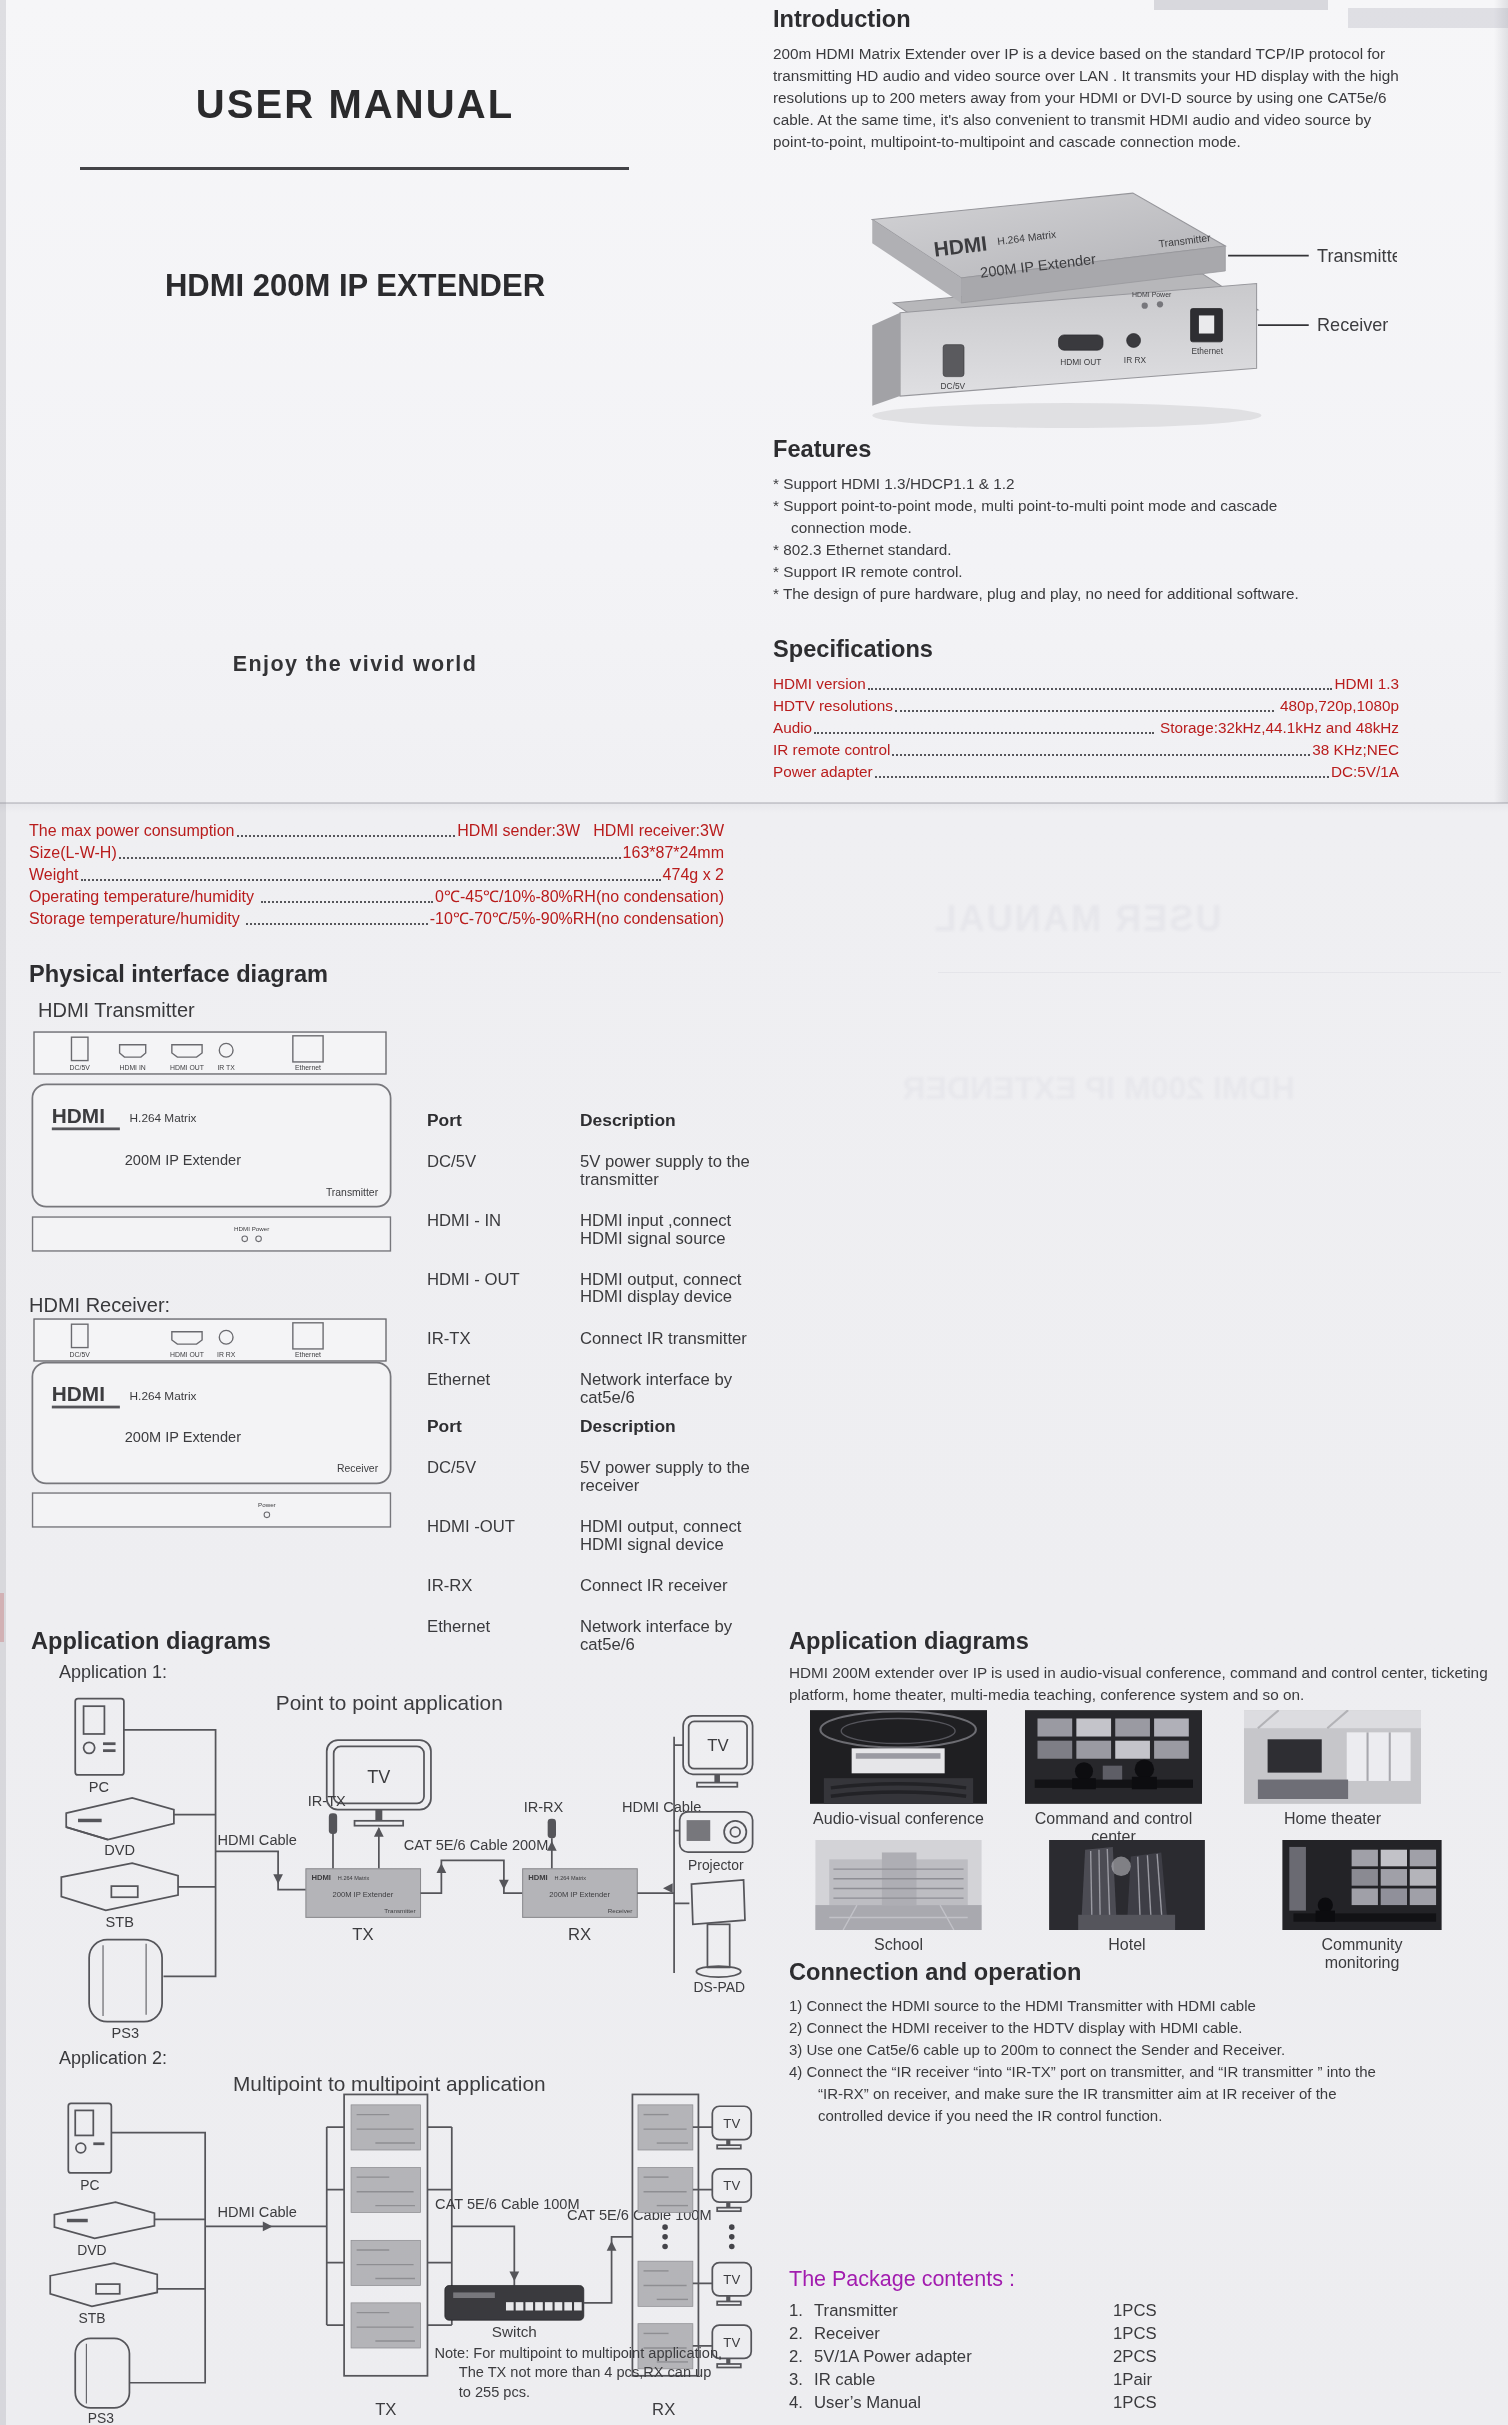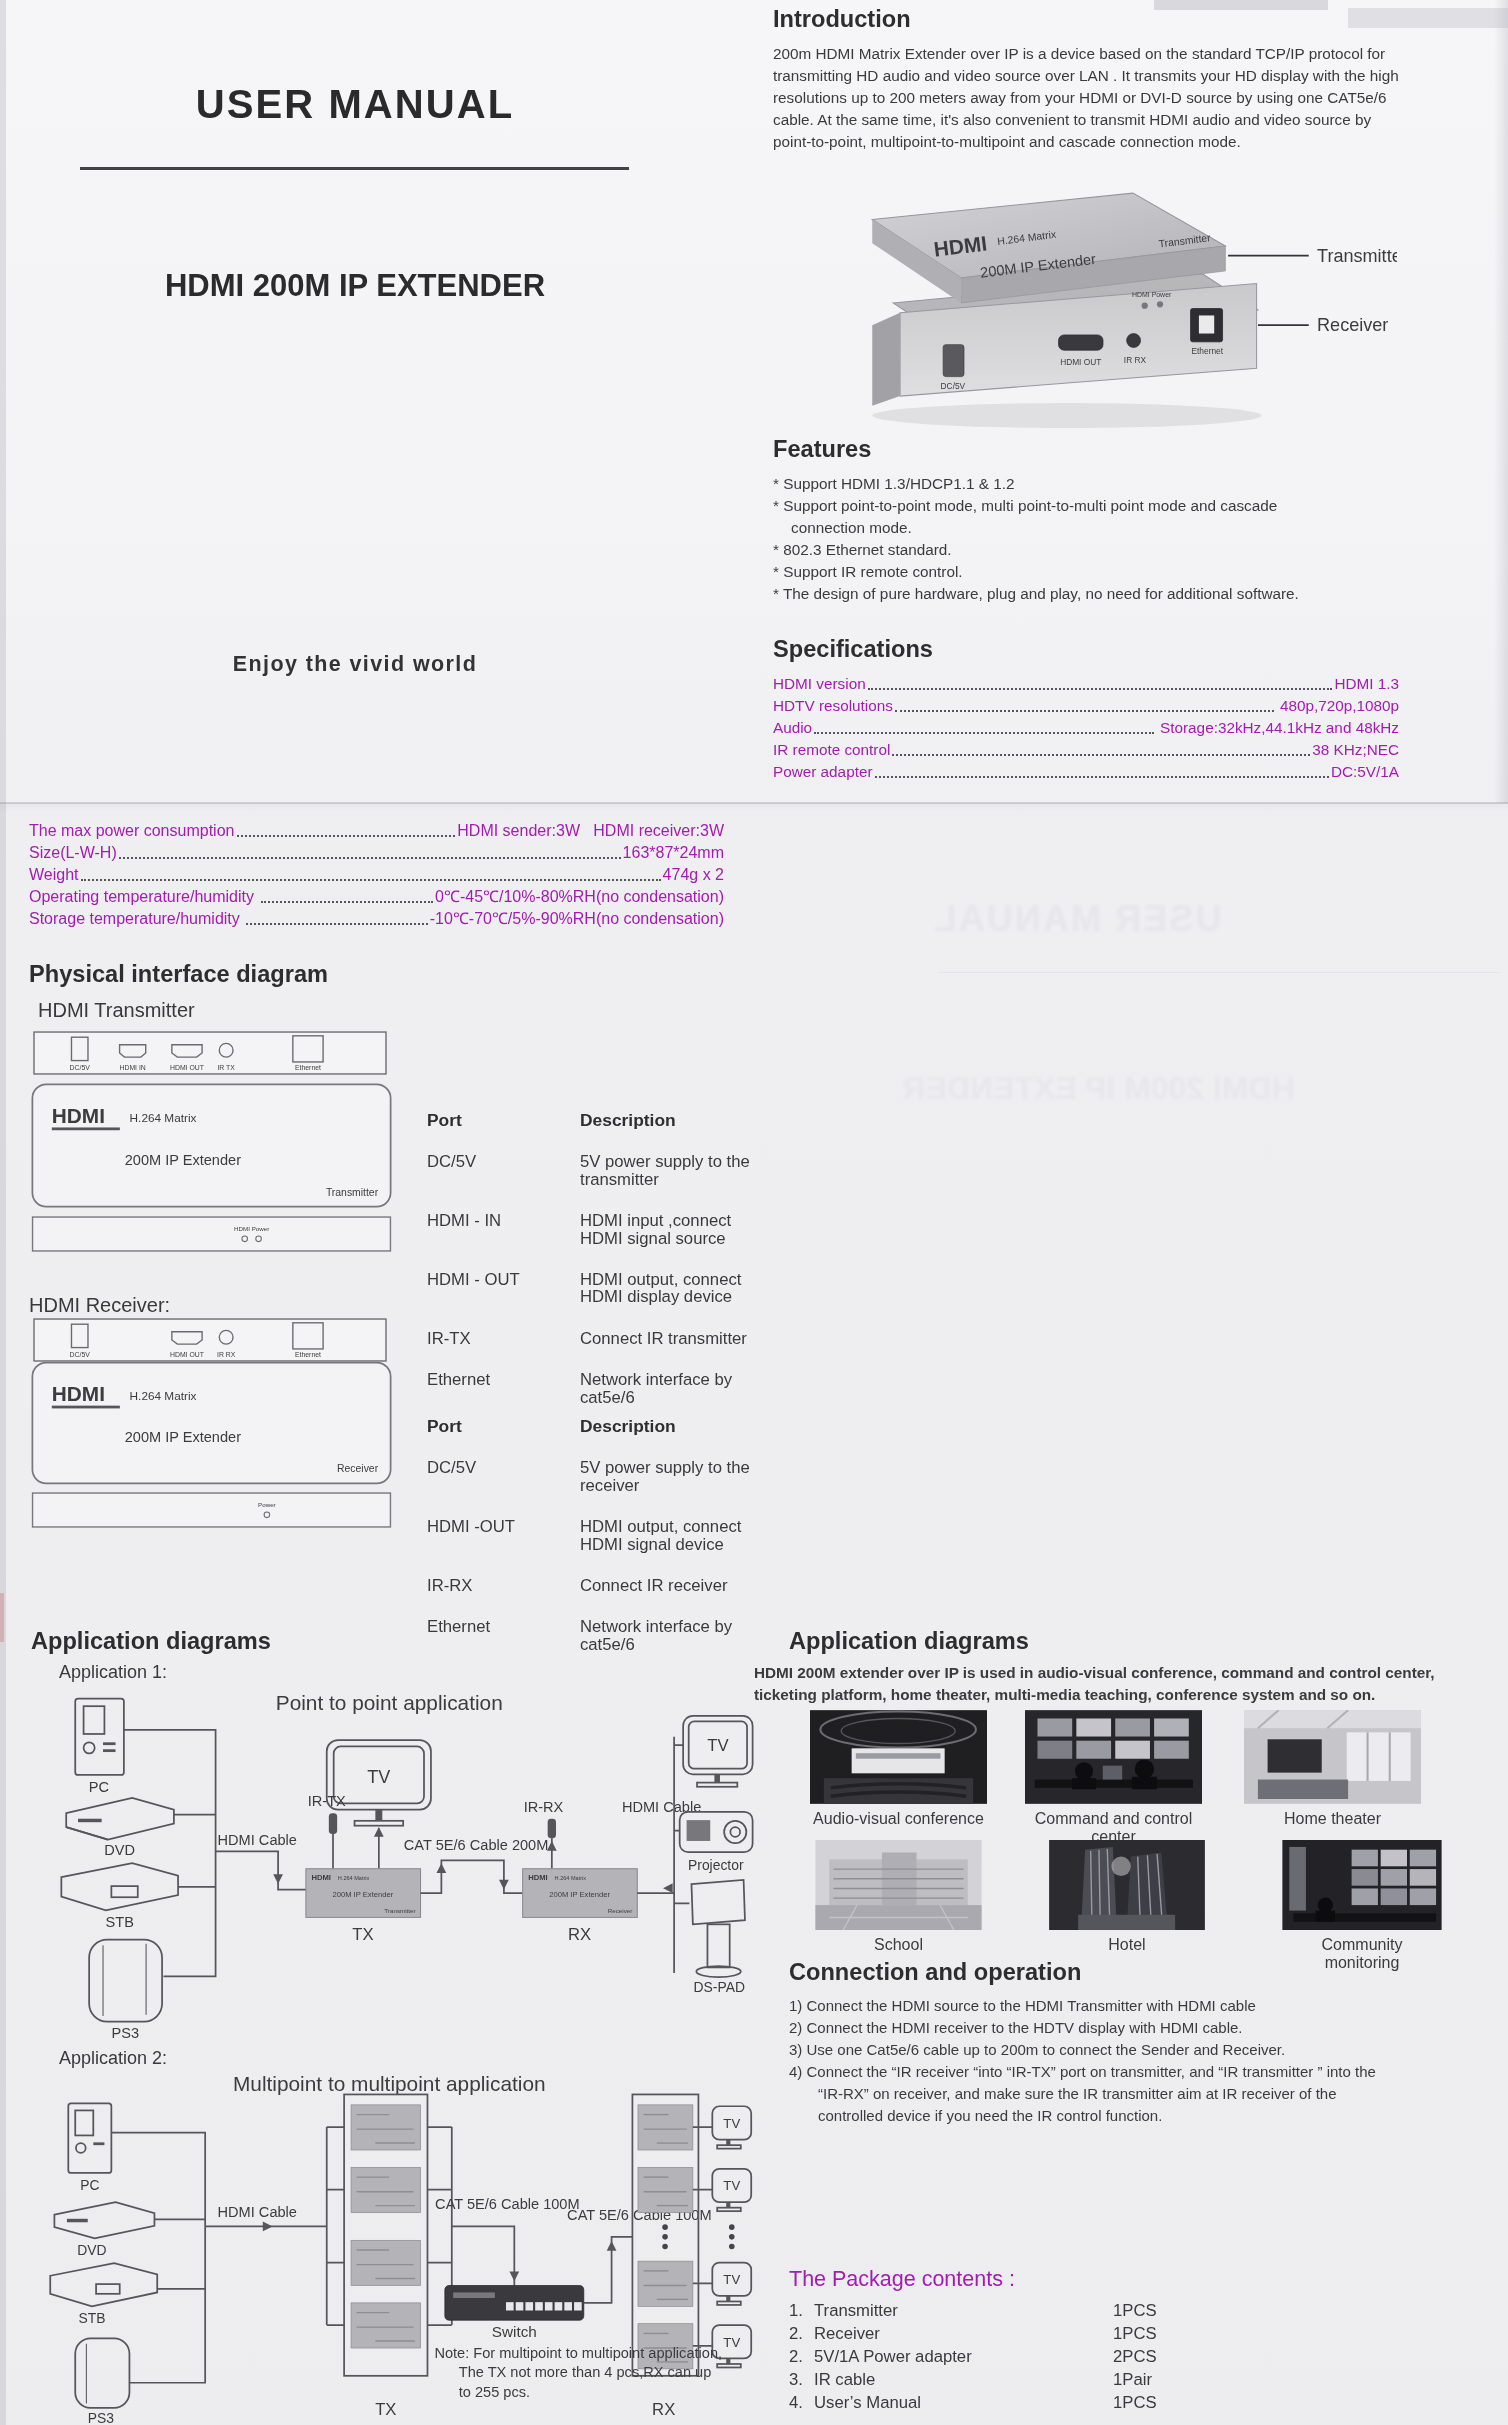--- a/index.html
+++ b/index.html
@@ -28,21 +28,21 @@
   .cover-rule{left:80px;top:167px;width:549px;height:2.8px;background:#434347;}
   .cover-subtitle{left:42px;top:268px;width:626px;text-align:center;
     font-size:31px;font-weight:bold;color:#2b2b2e;}
   .cover-tagline{left:42px;top:652px;width:626px;text-align:center;
     font-size:21.5px;font-weight:bold;letter-spacing:1.4px;color:#333336;}
 
   .body-text{font-size:15.3px;line-height:22px;color:#3b3b3e;}
   .feat-item,.conn-item{padding-left:18px;text-indent:-18px;white-space:pre-wrap;}
   .conn-item{padding-left:29px;text-indent:-29px;}
 
-  .lrow{display:flex;align-items:flex-end;font-size:15.3px;line-height:22px;color:#a21caf;}
+  .lrow{display:flex;align-items:flex-end;font-size:15.3px;line-height:22px;color:#b91c1c;}
   .lrow .lab{white-space:pre;}
   .lrow .dots{flex:1;border-bottom:2.1px dotted #55555a;margin:0 2.1px 4.9px 2.1px;}
   .lrow .val{white-space:pre;}
   .lrow2{font-size:16px;}
 
   .port-table{display:grid;grid-template-columns:153px 1fr;row-gap:24px;
     font-size:16.7px;line-height:17.4px;color:#3a3a3d;}
   .port-table .hd{font-weight:bold;font-size:17.4px;color:#2e2e31;}
 
   .diagram-label{font-size:20px;color:#39393c;}
@@ -537,21 +537,21 @@
     </g>
 
     <text x="585" y="424" font-size="21">Note: For multipoint to multipoint application,</text>
     <text x="620" y="452" font-size="21">The TX not more than 4 pcs,RX can up</text>
     <text x="620" y="480" font-size="21">to 255 pcs.</text>
     <text x="515" y="506" font-size="24" text-anchor="middle">TX</text>
     <text x="915" y="506" font-size="24" text-anchor="middle">RX</text>
   </svg>
 
   <div class="abs h1" style="left:789px;top:1628px;">Application diagrams</div>
-  <div class="abs body-text" style="left:754px;top:1662px;width:702px;font-weight:bold;">HDMI 200M extender over IP is used in audio-visual conference, command and control center, ticketing platform, home theater, multi-media teaching, conference system and so on.</div>
+  <div class="abs body-text" style="left:789px;top:1662px;width:702px;">HDMI 200M extender over IP is used in audio-visual conference, command and control center, ticketing platform, home theater, multi-media teaching, conference system and so on.</div>
 
   <figure class="abs photo-fig" style="left:810px;top:1710px;width:177px;">
     <svg width="177" height="94" viewBox="0 0 255 135">
       <rect width="255" height="135" fill="#1f1f22"></rect>
       <ellipse cx="127" cy="28" rx="112" ry="26" fill="none" stroke="#6c6c72" stroke-width="3"></ellipse>
       <ellipse cx="127" cy="30" rx="82" ry="18" fill="none" stroke="#55555c" stroke-width="2"></ellipse>
       <rect x="60" y="55" width="134" height="36" fill="#e6e6e9"></rect>
       <rect x="66" y="62" width="122" height="8" fill="#9a9aa2"></rect>
       <rect x="20" y="98" width="215" height="37" fill="#35353a"></rect>
       <path d="M30 112 Q127 100 225 112" stroke="#222226" stroke-width="5" fill="none"></path>

